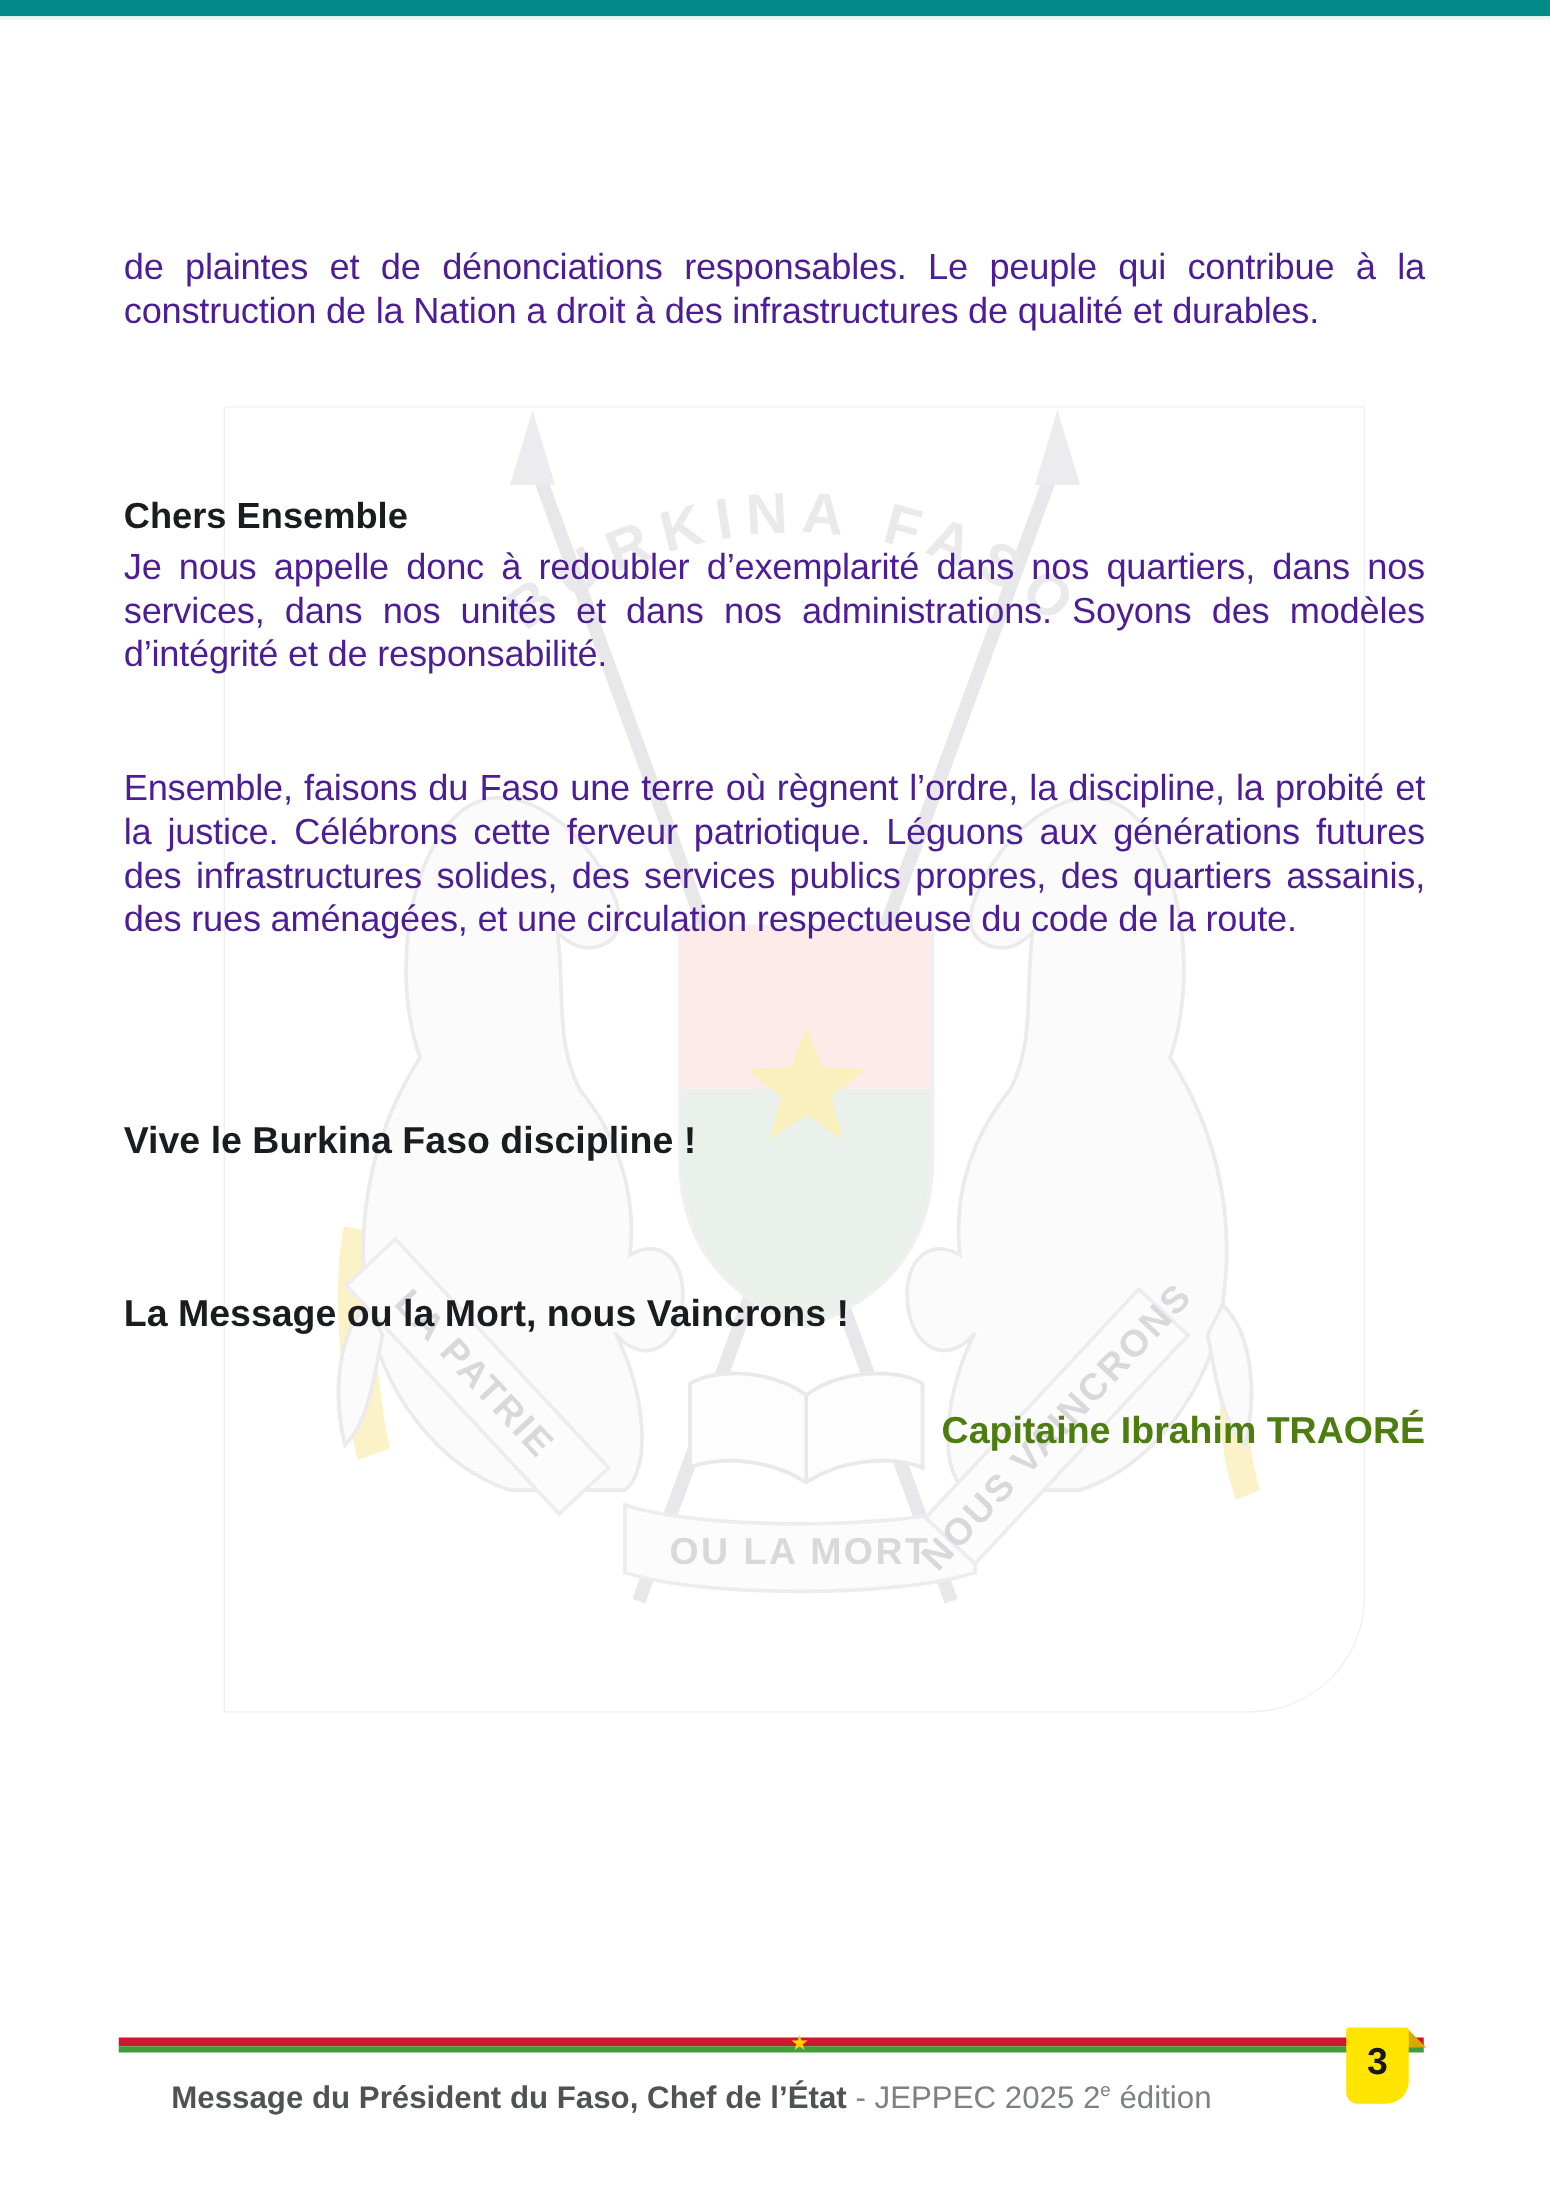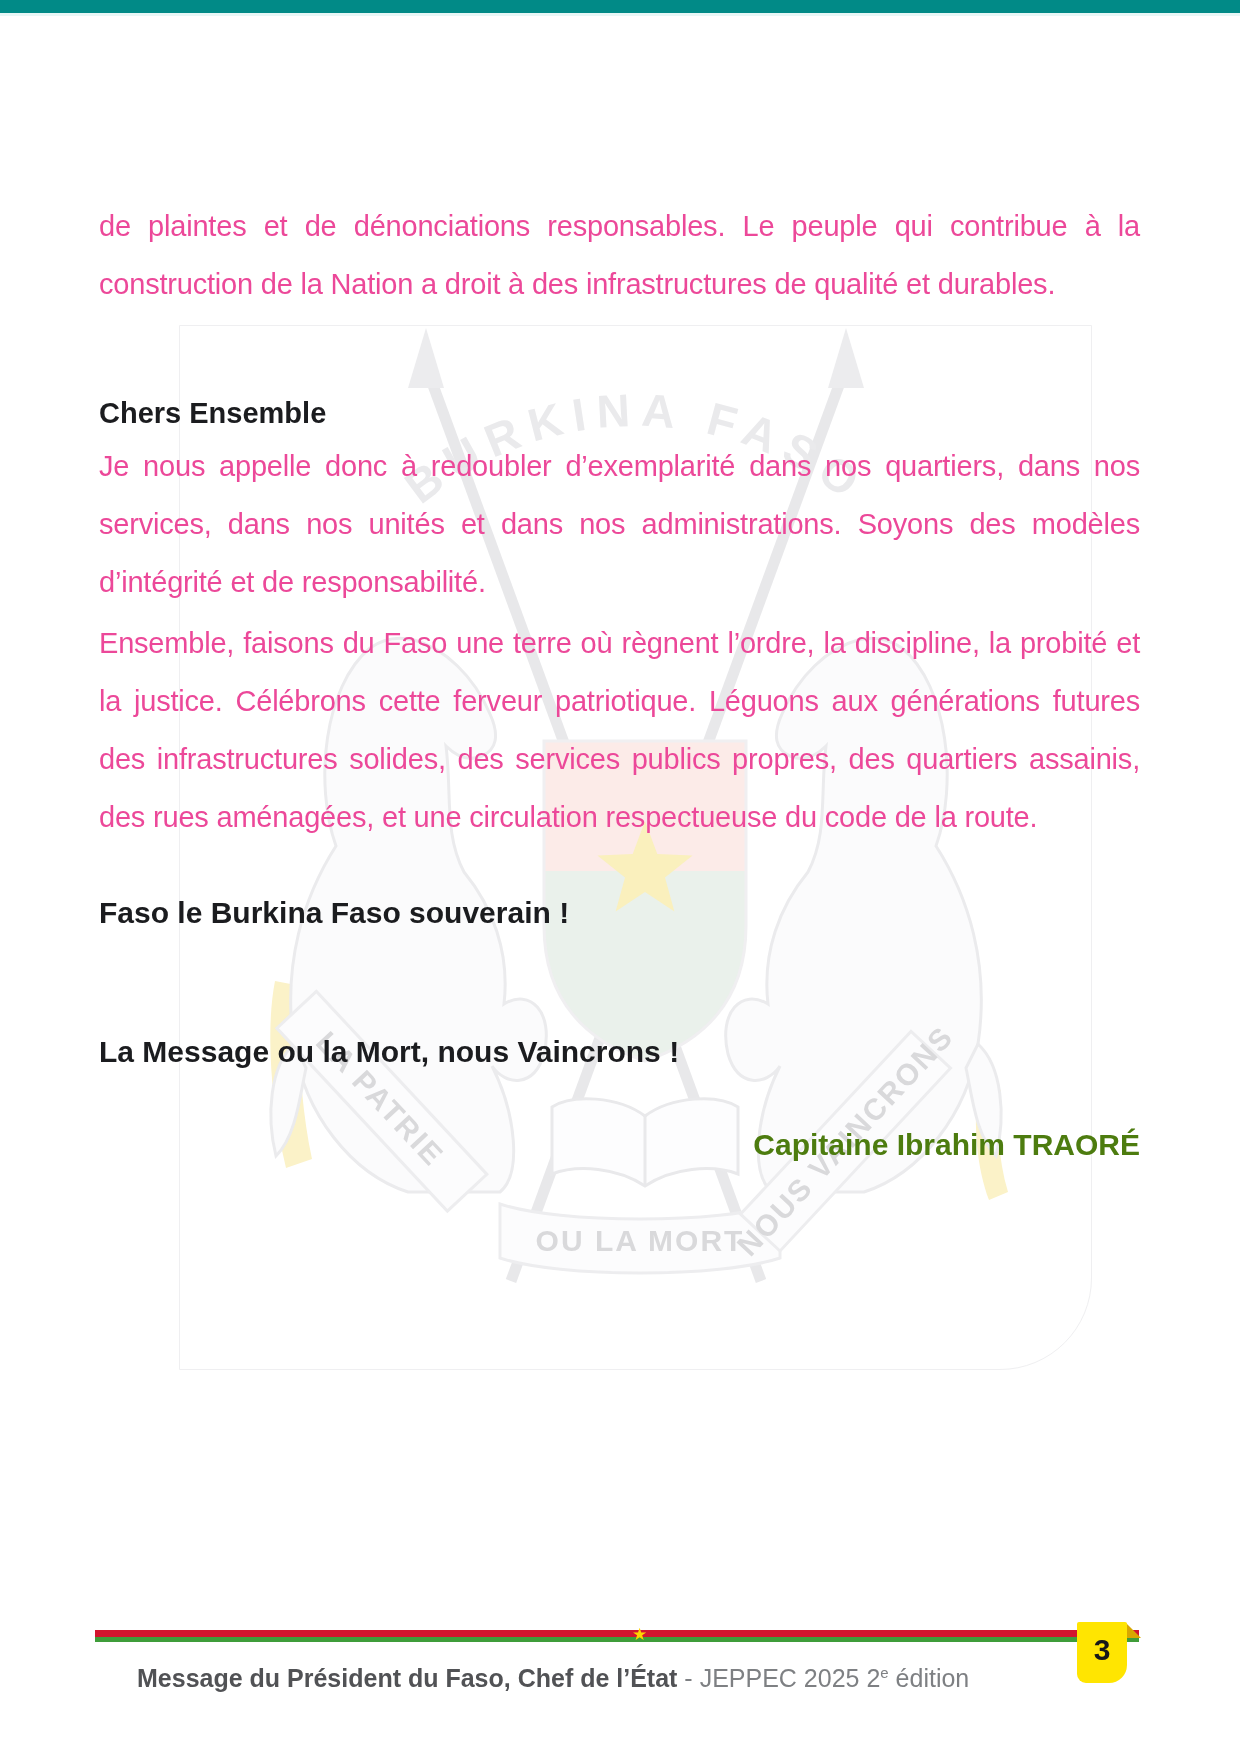--- a/index.html
+++ b/index.html
@@ -15,22 +15,22 @@
   .watermark-box{
     position:absolute;left:179px;top:325px;width:911px;height:1043px;
     border:1px solid #efeff1;border-radius:0 0 92px 0;
   }
   .wm{position:absolute;left:0;top:0;}
   .wm text{font-family:"Liberation Sans",sans-serif;font-weight:bold;}
   .wm-arc{font-size:46px;fill:#eaeaec;letter-spacing:10px;}
   .wm-ribbon-text{font-size:30px;fill:#d9d9db;letter-spacing:2px;text-anchor:middle;}
 
   
-  .para{position:absolute;left:99px;width:1041px;margin:0;font-size:29px;line-height:58px;
-        color:#ec4899;text-align:justify;letter-spacing:-0.2px;}
+  .para{position:absolute;left:99px;width:1041px;margin:0;font-size:29px;line-height:35px;
+        color:#4c1d95;text-align:justify;letter-spacing:-0.2px;}
   .heading{position:absolute;left:99px;margin:0;font-size:29px;line-height:47px;font-weight:bold;color:#1b1c1f;}
   .slogan-block{position:absolute;left:99px;margin:0;}
   .slogan-block p{margin:0;font-size:30px;line-height:47px;font-weight:bold;color:#1b1c1f;}
   .signature{position:absolute;left:99px;top:1121px;width:1041px;text-align:right;}
   .signature p{margin:0;font-size:30px;line-height:47px;font-weight:bold;color:#4d7c0f;}
 
   
   .flag-bar{position:absolute;left:95px;top:1630px;width:1044px;height:12px;z-index:1;}
   .flag-red{height:6.5px;background:var(--flag-red,#d2152e);}
   .flag-green{height:5.5px;background:var(--flag-green,#3f9d3a);}
@@ -118,21 +118,21 @@
   <main>
     <p class="para" style="top:197px">de plaintes et de dénonciations responsables. Le peuple qui contribue à la construction de la Nation a droit à des infrastructures de qualité et durables.</p>
 
     <h2 class="heading" style="top:390px">Chers Ensemble</h2>
 
     <p class="para" style="top:437px">Je nous appelle donc à redoubler d’exemplarité dans nos quartiers, dans nos services, dans nos unités et dans nos administrations. Soyons des modèles d’intégrité et de responsabilité.</p>
 
     <p class="para" style="top:614px">Ensemble, faisons du Faso une terre où règnent l’ordre, la discipline, la probité et la justice. Célébrons cette ferveur patriotique. Léguons aux générations futures des infrastructures solides, des services publics propres, des quartiers assainis, des rues aménagées, et une circulation respectueuse du code de la route.</p>
 
     <div class="slogan-block" style="top:889px">
-      <p>Faso le Burkina Faso souverain !</p>
+      <p>Vive le Burkina Faso discipline !</p>
     </div>
 
     <div class="slogan-block" style="top:1028px">
       <p>La Message ou la Mort, nous Vaincrons !</p>
     </div>
 
     <div class="signature">
       <p>Capitaine Ibrahim TRAORÉ</p>
     </div>
   </main>

